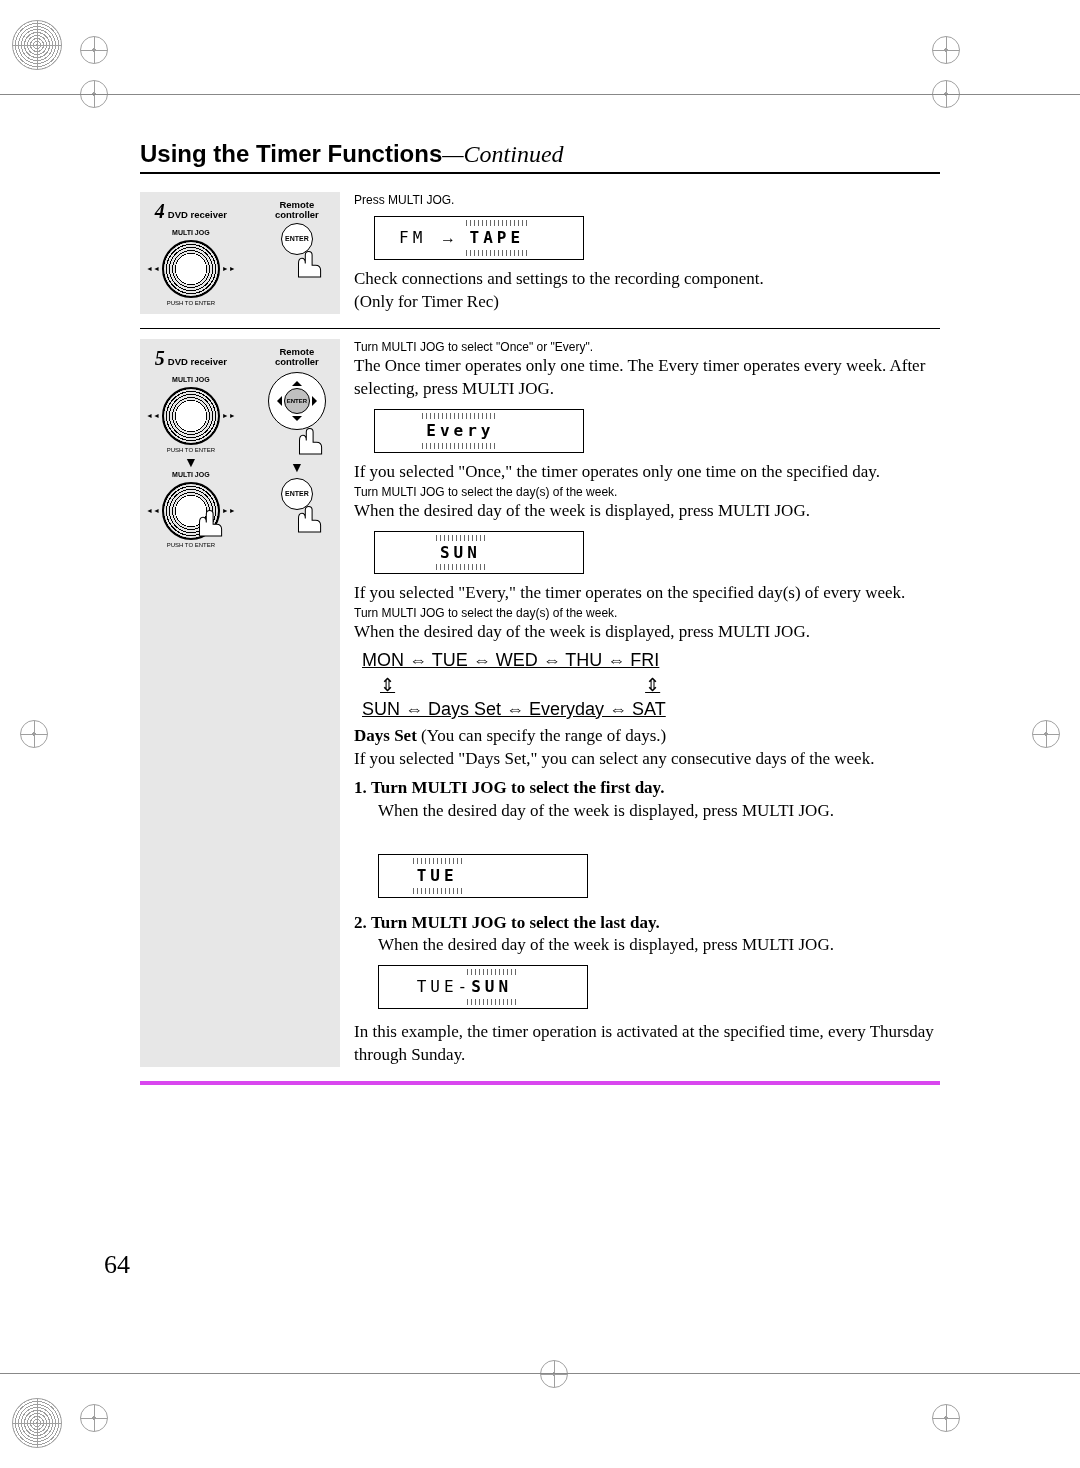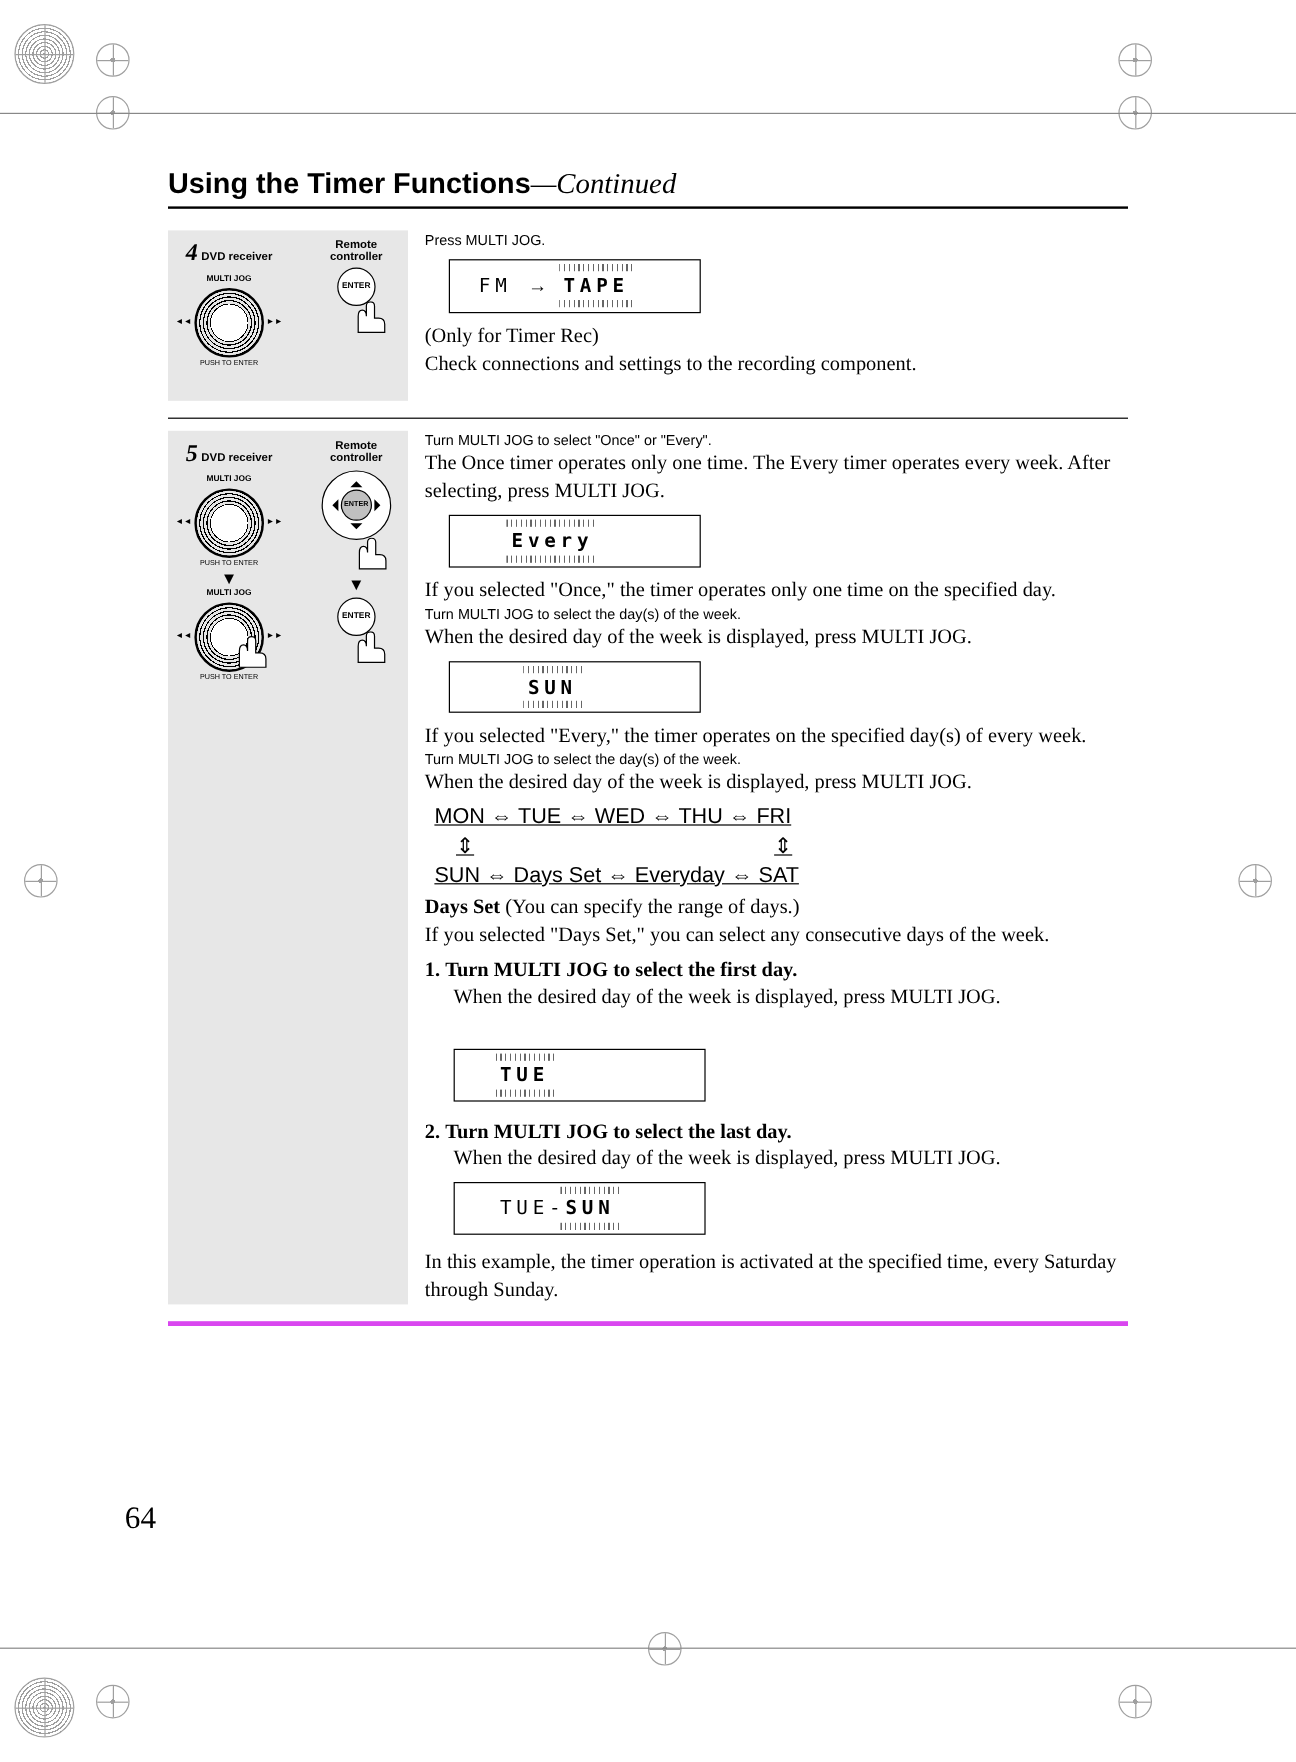--- a/index.html
+++ b/index.html
@@ -30,21 +30,21 @@
   .block {
     display: flex;
     border-bottom: 1px solid #000;
     padding-bottom: 14px;
     margin-bottom: 10px;
   }
   .block.last { border-bottom: 4px solid #d946ef; }
   .side {
     width: 200px;
     background: #e7e7e7;
-    padding: 8px 6px 28px 6px;
+    padding: 8px 6px 8px 6px;
     box-sizing: border-box;
     font-family: Helvetica, Arial, sans-serif;
     font-size: 10px;
     margin-right: 14px;
     flex-shrink: 0;
   }
   .side-head { display:flex; gap:24px; align-items:flex-start; }
   .stepnum { font-size: 20px; font-weight: bold; font-style: italic; font-family:"Times New Roman",serif; margin-right:3px; }
   .side-label { font-weight: bold; font-size: 9.5px; }
   .side-col { display:flex; flex-direction:column; align-items:center; }
@@ -194,22 +194,22 @@
       </div>
     </div>
 
     <div class="body">
       <div class="h">Press MULTI JOG.</div>
       <div class="display" style="margin-left:20px">
         <span>FM</span>
         <span class="arrow-r">→</span>
         <span class="blink">TAPE</span>
       </div>
+      <div>Check connections and settings to the recording component.</div>
       <div>(Only for Timer Rec)</div>
-      <div>Check connections and settings to the recording component.</div>
     </div>
   </div>
 
   <div class="block last">
     <div class="side">
       <div class="side-head">
         <div class="side-col">
           <div><span class="stepnum">5</span><span class="side-label">DVD receiver</span></div>
           <div class="tiny" style="margin-top:6px">MULTI JOG</div>
           <div class="jogrow">◄◄<div class="dial"></div>►►</div>
@@ -293,19 +293,19 @@
         <span class="bold">2.</span>
         <span class="bold">Turn MULTI JOG to select the last day.</span>
         <div class="indent">When the desired day of the week is displayed, press MULTI JOG.</div>
         <div class="indent">
           <div class="display">
             &nbsp;<span>TUE-</span><span class="blink">SUN</span>
           </div>
         </div>
       </div>
 
-      <div style="margin-top:4px">In this example, the timer operation is activated at the specified time, every Saturday through Sunday.</div>
+      <div style="margin-top:4px">In this example, the timer operation is activated at the specified time, every Thursday through Sunday.</div>
     </div>
   </div>
 
 </div>
 
 <div class="pgnum">64</div>
 
 </body></html>

